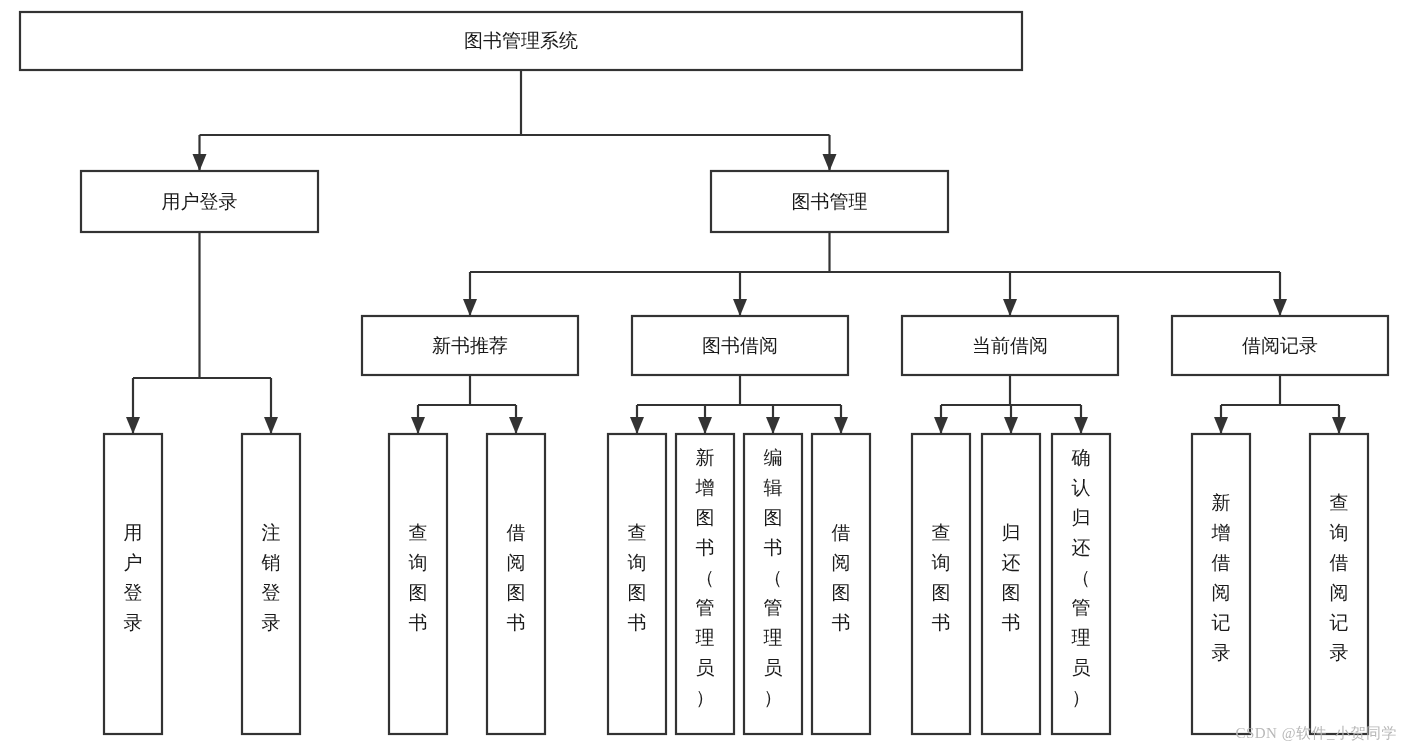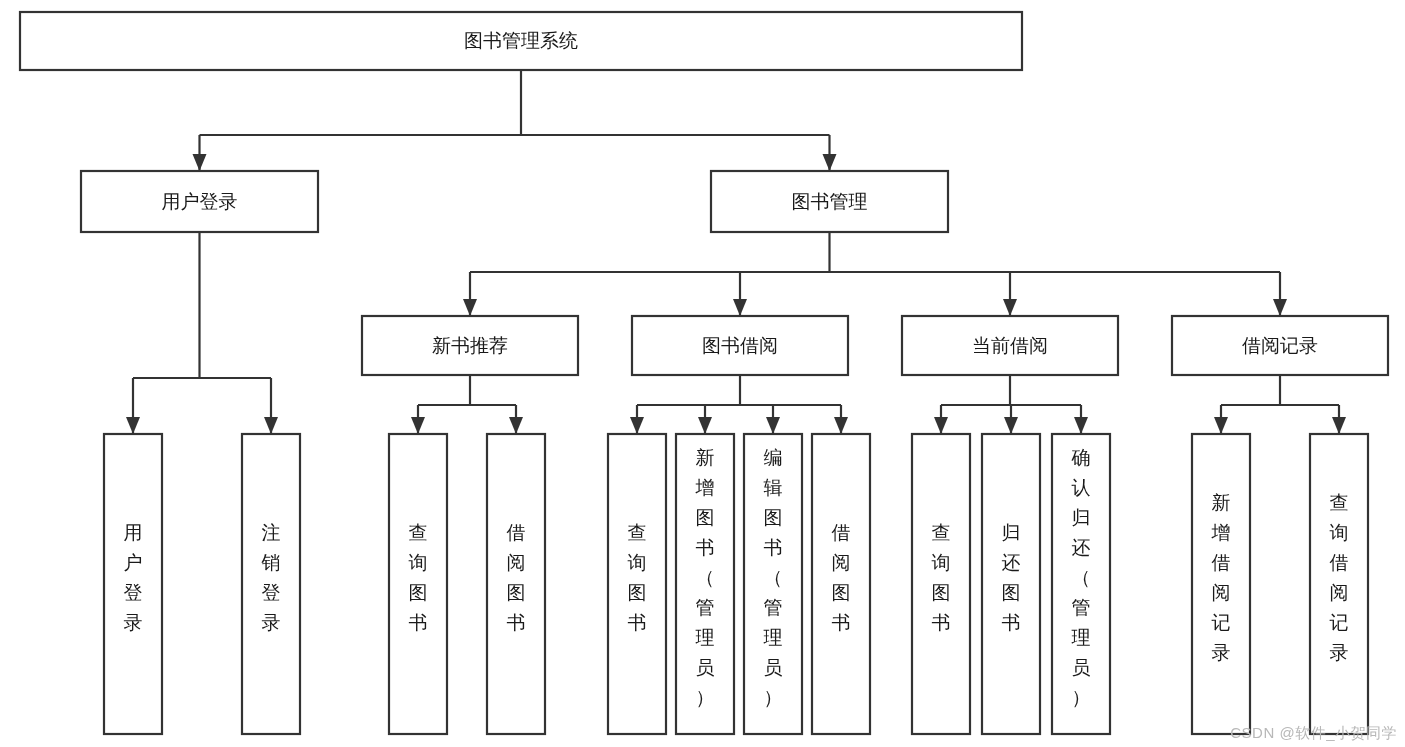--- a/index.html
+++ b/index.html
@@ -53,21 +53,21 @@
   .node-label-vertical {
     font-family: "Liberation Sans", "DejaVu Sans", sans-serif;
     font-size: 19px;
     fill: #1a1a1a;
     text-anchor: middle;
   }
   .watermark {
     position: absolute;
     right: 8px;
     bottom: 4px;
-    font-family: Liberation Sans, sans-serif;
+    font-family: Liberation Serif, serif;
     font-size: 15px;
     color: #b8b8b8;
     white-space: nowrap;
     letter-spacing: 0.5px;
     pointer-events: none;
   }
 </style>
 </head>
 <body>
 

